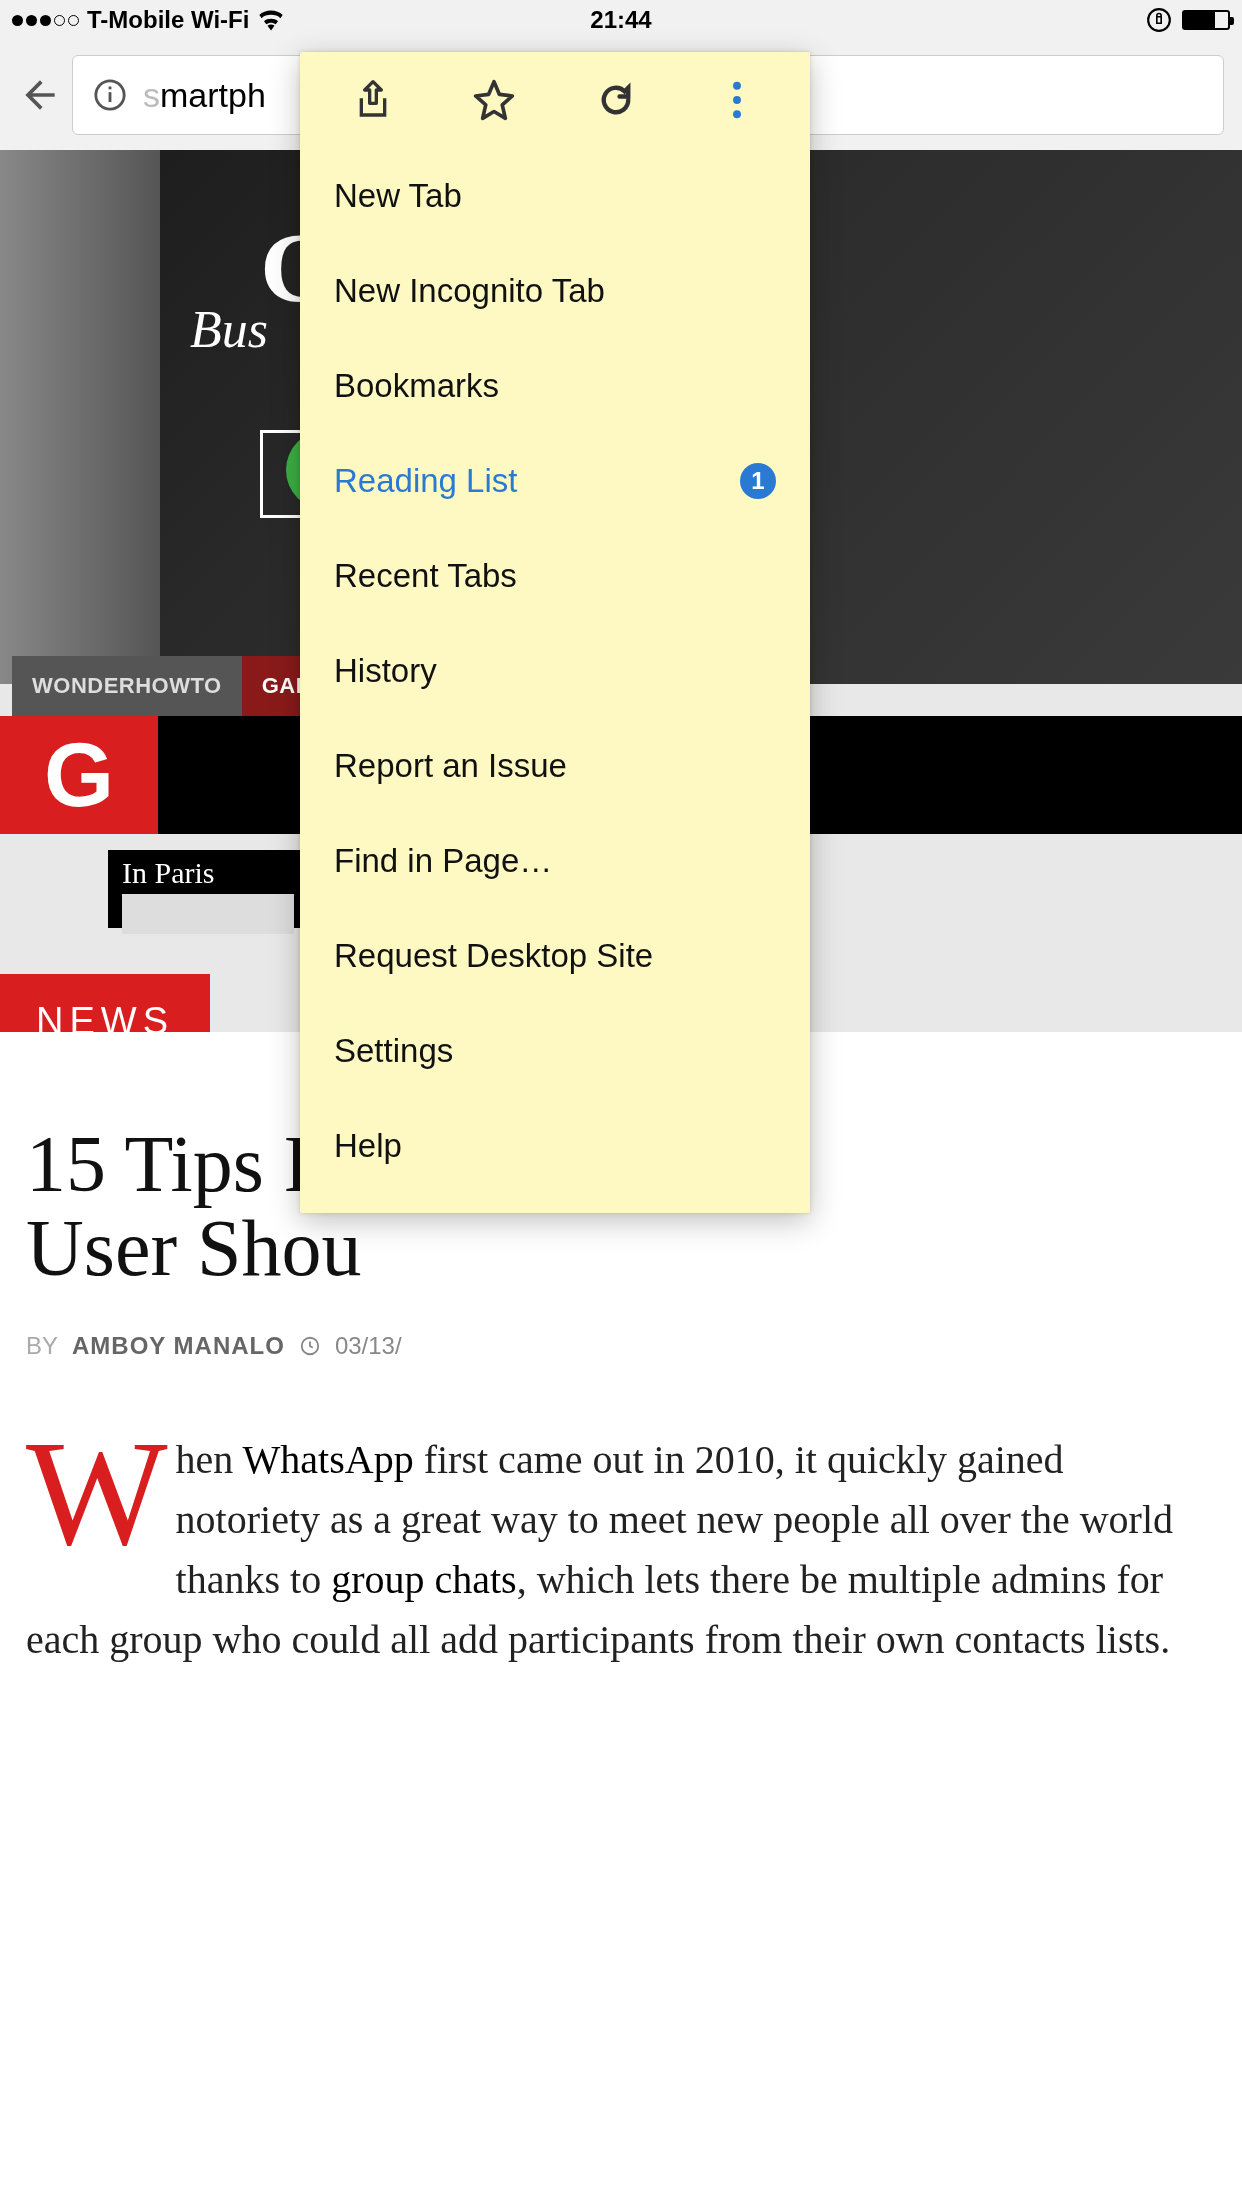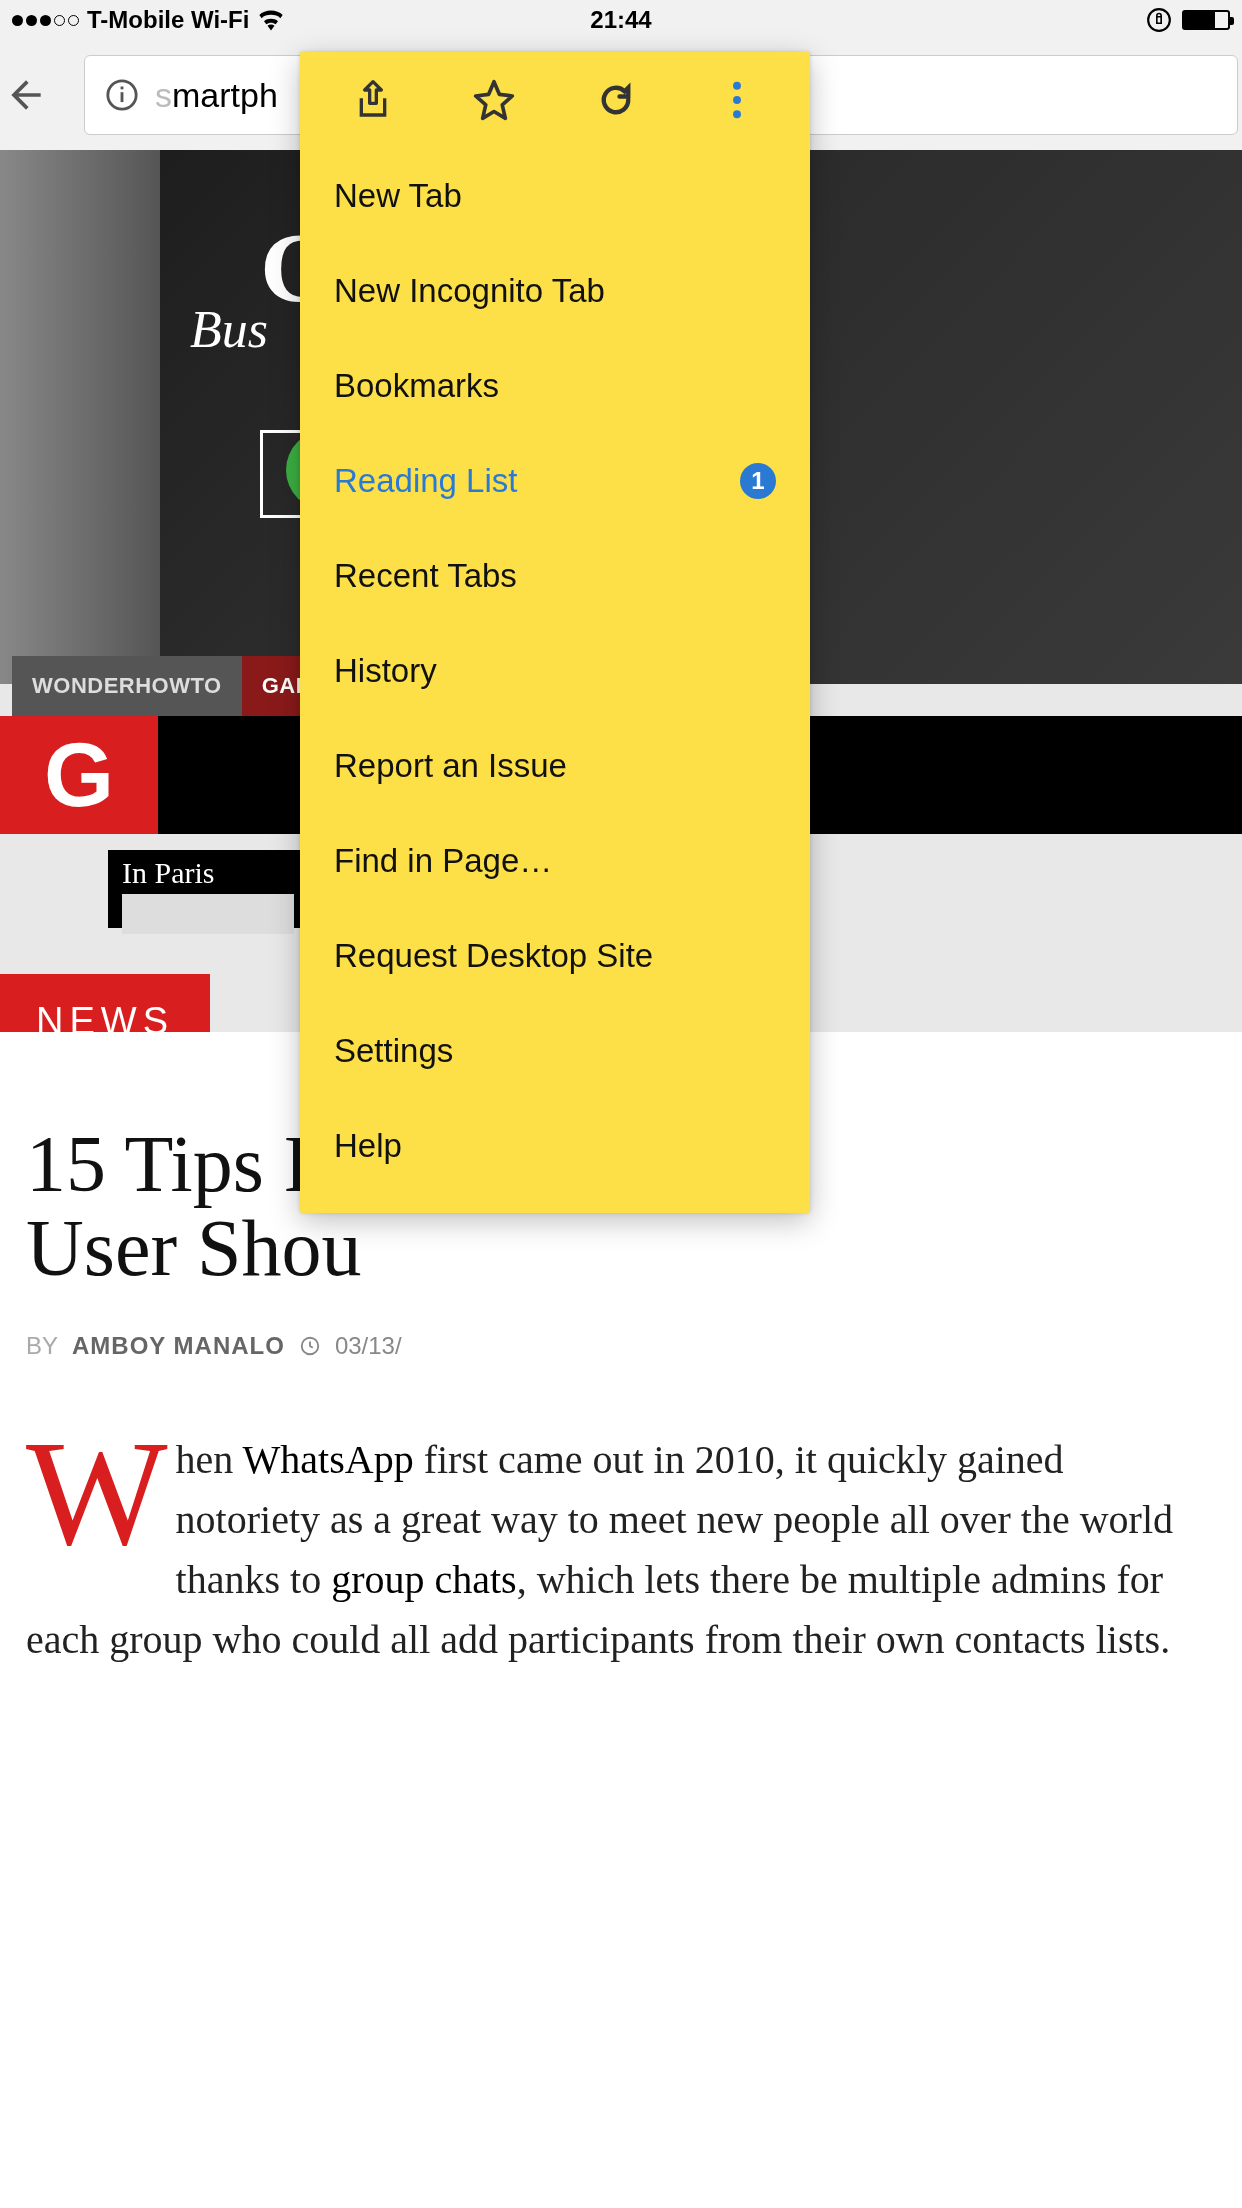--- a/index.html
+++ b/index.html
@@ -12,21 +12,21 @@
   .dot { width: 11px; height: 11px; border-radius: 50%; }
   .dot.fill { background: #000; }
   .dot.empty { border: 1.5px solid #000; }
   .status-center { position: absolute; left: 50%; transform: translateX(-50%); font-weight: 600; }
   .status-right { display: flex; align-items: center; gap: 10px; }
   .battery { width: 48px; height: 20px; border: 2px solid #000; border-radius: 3px; position: relative; }
   .battery::after { content:''; position:absolute; right:-6px; top:5px; width:4px; height:8px; background:#000; border-radius:0 2px 2px 0; }
   .battery-fill { background:#000; width:70%; height:100%; }
   
   
-  .toolbar { height: 110px; display:flex; align-items:center; padding: 0 4px; gap: 36px; background:#f1f1f1;}
+  .toolbar { height: 110px; display:flex; align-items:center; padding: 0 18px; gap: 10px; background:#f1f1f1;}
   .back-btn svg { width:44px; height:44px; }
   .url-bar { flex:1; height: 80px; background:#fff; border:1px solid #ccc; border-radius:6px; display:flex; align-items:center; padding:0 20px; gap:16px; font-size:34px; color:#555;}
   .url-text { color:#000; }
   .url-text .faded { color:#bbb; }
   
   
   .page { position:relative; width:1242px; height:2058px; background:#e8e8e8; overflow:hidden;}
   .hero { height:534px; background: linear-gradient(135deg,#1a1a1a 0%,#2a2a2a 40%,#3a3a3a 100%); position:relative; }
   .hero-side { position:absolute; left:0; top:0; width:160px; height:100%; background:linear-gradient(90deg,#888,#555);}
   .hero-g { position:absolute; left:260px; top:60px; color:#fff; font-size:100px; font-weight:900; font-family:Georgia,serif;}
@@ -50,21 +50,21 @@
   .article-area { position:absolute; left:0; top:882px; right:0; bottom:0; background:#fff; padding:80px 26px 0 26px;}
   .headline { font-family:Georgia,serif; font-size:80px; font-weight:400; color:#111; line-height:1.05; margin-top:10px;}
   .byline { margin-top:42px; color:#888; font-size:24px; display:flex; align-items:center; gap:14px;}
   .byline .by { color:#aaa;}
   .byline .author { color:#666; font-weight:600; letter-spacing:1px;}
   .body-text { margin-top:70px; font-family:Georgia,serif; font-size:40px; line-height:1.5; color:#222;}
   .dropcap { float:left; font-size:150px; line-height:0.85; color:#d81e1e; font-weight:400; padding-right:8px; font-family:Georgia,serif;}
   .body-text a { color:#000000; text-decoration:none;}
   
   
-  .menu { position:absolute; top:52px; left:300px; width:510px; background:#fde047; box-shadow: 0 8px 30px rgba(0,0,0,0.25), 0 0 4px rgba(0,0,0,0.15); border-radius:2px; z-index:100; padding-bottom:20px;}
+  .menu { position:absolute; top:52px; left:300px; width:510px; background:#fef9c3; box-shadow: 0 8px 30px rgba(0,0,0,0.25), 0 0 4px rgba(0,0,0,0.15); border-radius:2px; z-index:100; padding-bottom:20px;}
   .menu-top { height:96px; display:flex; align-items:center; justify-content:space-around; padding:0 12px;}
   .menu-top .icon-slot { width:60px; height:60px; display:flex; align-items:center; justify-content:center;}
   .menu-item { height:95px; display:flex; align-items:center; padding:0 34px; font-size:33px; color:#111; justify-content:space-between;}
   .menu-item.highlight { color:#2a7ad4;gap:32px;}
   .badge { background:#2a7ad4; color:#fff; border-radius:50%; width:36px; height:36px; display:flex; align-items:center; justify-content:center; font-size:24px; font-weight:600;}
   
   svg { display:block; }
 </style>
 </head>
 <body>

